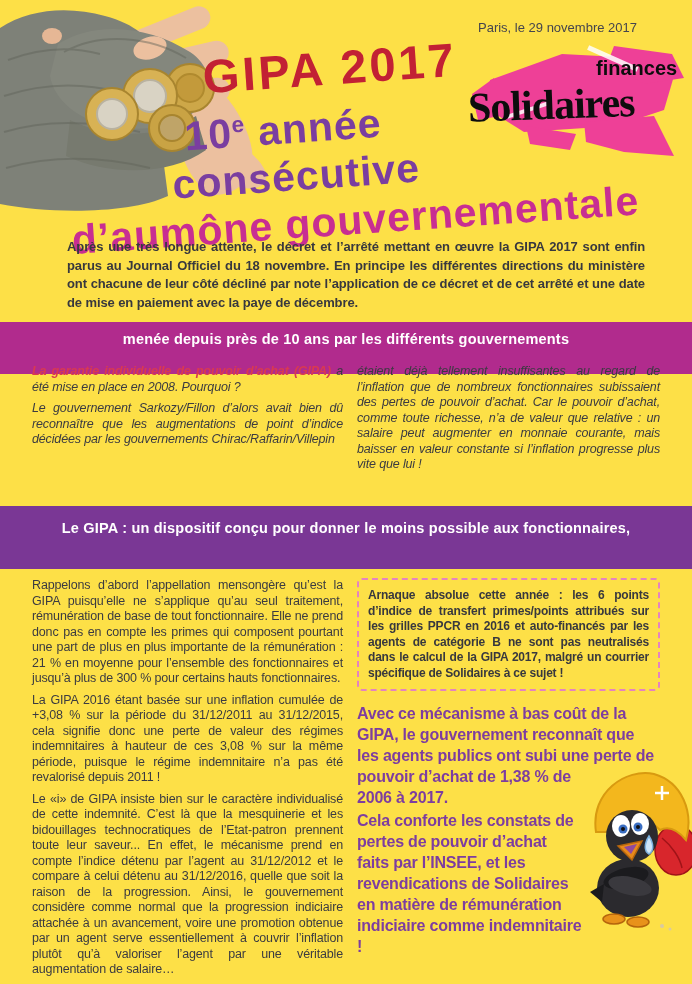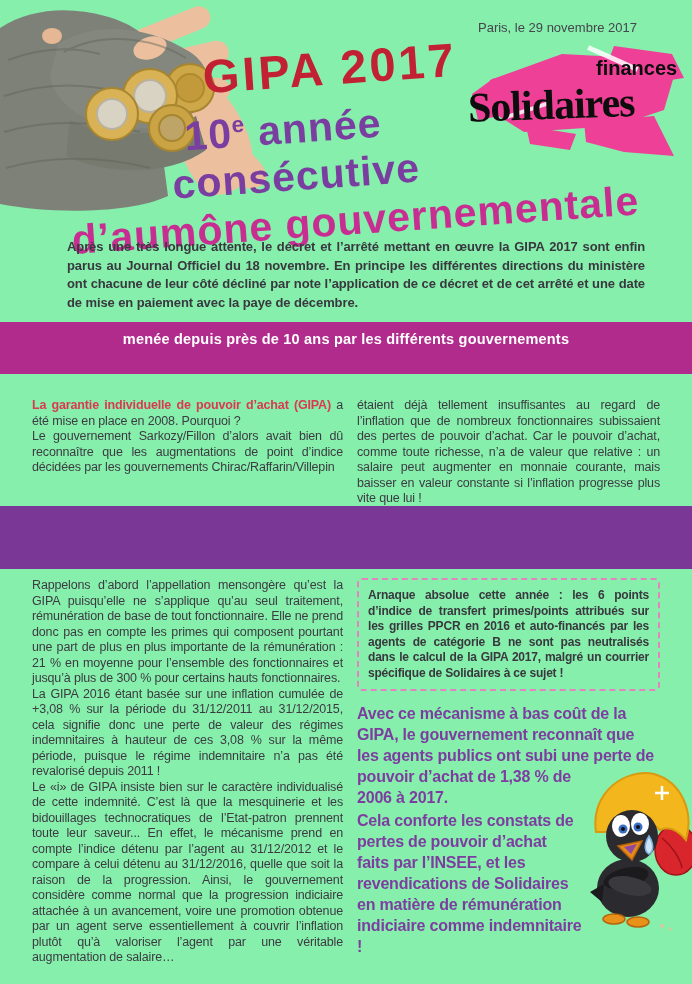--- a/index.html
+++ b/index.html
@@ -1,19 +1,19 @@
 <!DOCTYPE html>
 <html lang="fr"><head>
 <meta charset="utf-8">
 <style>
   * { margin:0; padding:0; box-sizing:border-box; }
   html,body { background:#ffffff; }
   .page {
     position:relative; width:692px; height:984px; margin:0 auto;
-    background:#86efac; overflow:hidden;
+    background:#fde047; overflow:hidden;
     font-family:"Liberation Sans", sans-serif; color:#3b3b41;
   }
   
   .date-line {
     position:absolute; top:20px; left:478px;
     font-size:13px; color:#45454d;
   }
   .hand-wrap { position:absolute; top:0; left:0; width:278px; height:216px; }
   .logo-wrap { position:absolute; top:38px; left:466px; width:226px; height:126px; }
   .title-block {
@@ -34,26 +34,26 @@
   }
   
   .banner {
     position:absolute; left:0; width:692px; color:#ffffff;
     font-weight:bold; text-align:center; font-size:14.5px; letter-spacing:0.2px;
   }
   .banner1 { top:322px; height:52px; background:#b12b8d; padding-top:8px; line-height:19px; }
   .banner2 { top:506px; height:63px; background:#7a3795; padding-top:12px; line-height:21px; }
   
   .cols { position:absolute; left:32px; width:628px; display:flex; gap:14px; }
-  .cols1 { top:398px; }
+  .cols1 { top:364px;font-style:italic; }
   .cols2 { top:578px; }
   .col { font-size:12.5px; line-height:15.5px; text-align:justify; letter-spacing:-0.15px; color:#3b3b41; }
   .col-left  { width:311px; }
   .col-right { width:303px; }
-  .col p + p { }
+  .col p + p { margin-top:6px; }
   .lead-red { color:#d93a50; font-weight:bold; }
   
   .alert-box {
     border:2px dashed #e583c0; border-radius:5px;
     padding:8px 9px; font-weight:bold; font-size:12px;
     line-height:15.5px; text-align:justify; letter-spacing:-0.2px; color:#38383e;
   }
   
   .highlight {
     margin-top:12px; color:#7d3da0; font-weight:bold;
@@ -149,20 +149,21 @@
     <div class="col col-left">
       <p><span class="lead-red">La garantie individuelle de pouvoir d’achat (GIPA)</span><span> a été mise en place en 2008. Pourquoi ?</span></p>
       <p>Le gouvernement Sarkozy/Fillon d’alors avait bien dû reconnaître que les augmentations de point d’indice décidées par les gouvernements Chirac/Raffarin/Villepin</p>
     </div>
     <div class="col col-right">
       <p>étaient déjà tellement insuffisantes au regard de l’inflation que de nombreux fonctionnaires subissaient des pertes de pouvoir d’achat. Car le pouvoir d’achat, comme toute richesse, n’a de valeur que relative : un salaire peut augmenter en monnaie courante, mais baisser en valeur constante si l’inflation progresse plus vite que lui !</p>
     </div>
   </div>
 
   <div class="banner banner2">
+    <div>Le GIPA : un dispositif conçu pour donner le moins possible aux fonctionnaires,</div>
   </div>
 
   <div class="cols cols2">
     <div class="col col-left">
       <p>Rappelons d’abord l’appellation mensongère qu’est la GIPA puisqu’elle ne s’applique qu’au seul traitement, rémunération de base de tout fonctionnaire. Elle ne prend donc pas en compte les primes qui composent pourtant une part de plus en plus importante de la rémunération : 21 % en moyenne pour l’ensemble des fonctionnaires et jusqu’à plus de 300 % pour certains hauts fonctionnaires.</p>
       <p>La GIPA 2016 étant basée sur une inflation cumulée de +3,08 % sur la période du 31/12/2011 au 31/12/2015, cela signifie donc une perte de valeur des régimes indemnitaires à hauteur de ces 3,08 % sur la même période, puisque le régime indemnitaire n’a pas été revalorisé depuis 2011 !</p>
       <p>Le «i» de GIPA insiste bien sur le caractère individualisé de cette indemnité. C’est là que la mesquinerie et les bidouillages technocratiques de l’Etat-patron prennent toute leur saveur... En effet, le mécanisme prend en compte l’indice détenu par l’agent au 31/12/2012 et le compare à celui détenu au 31/12/2016, quelle que soit la raison de la progression. Ainsi, le gouvernement considère comme normal que la progression indiciaire attachée à un avancement, voire une promotion obtenue par un agent serve essentiellement à couvrir l’inflation plutôt qu’à valoriser l’agent par une véritable augmentation de salaire…</p>
     </div>
     <div class="col col-right">
       <div class="alert-box">Arnaque absolue cette année : les 6 points d’indice de transfert primes/points attribués sur les grilles PPCR en 2016 et auto-financés par les agents de catégorie B ne sont pas neutralisés dans le calcul de la GIPA 2017, malgré un courrier spécifique de Solidaires à ce sujet !</div>

